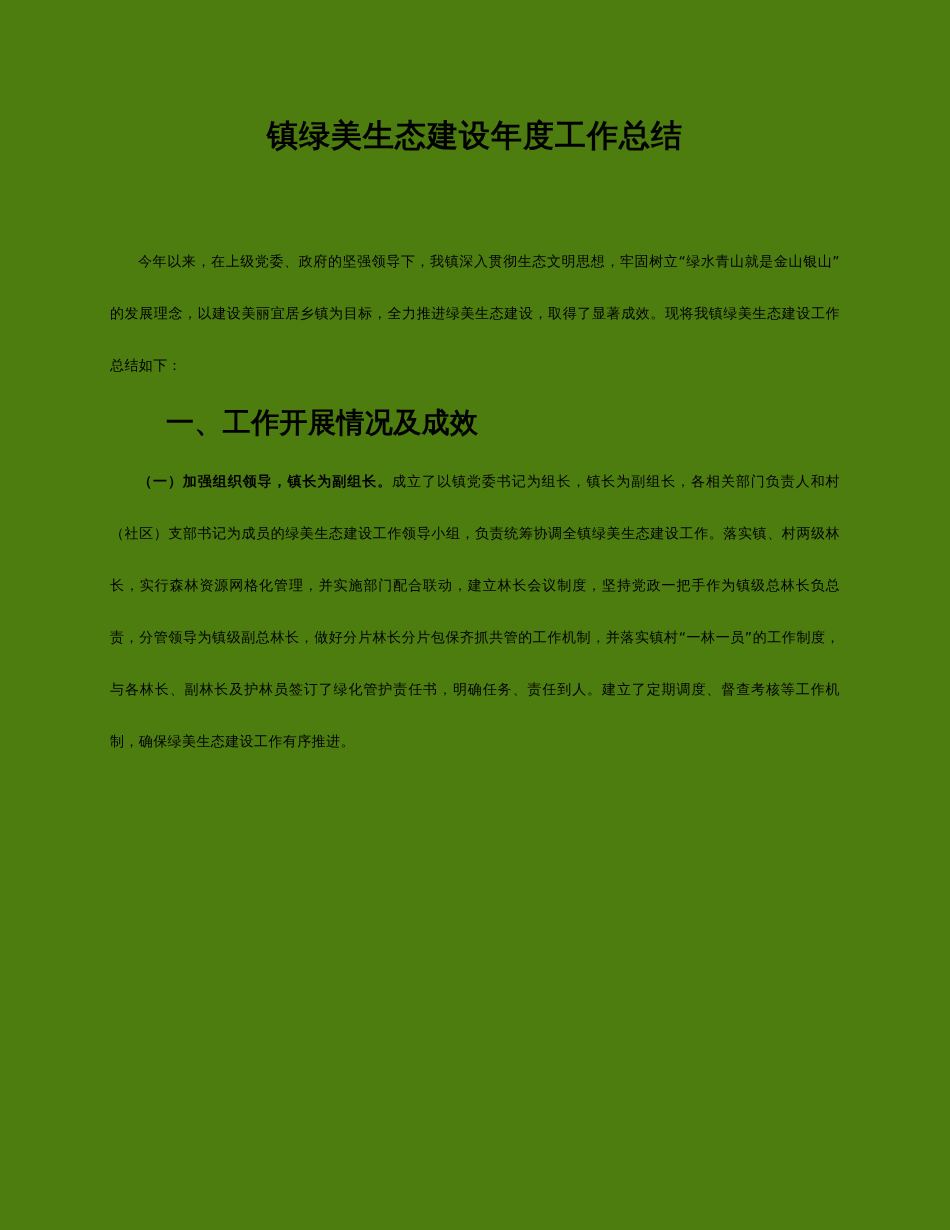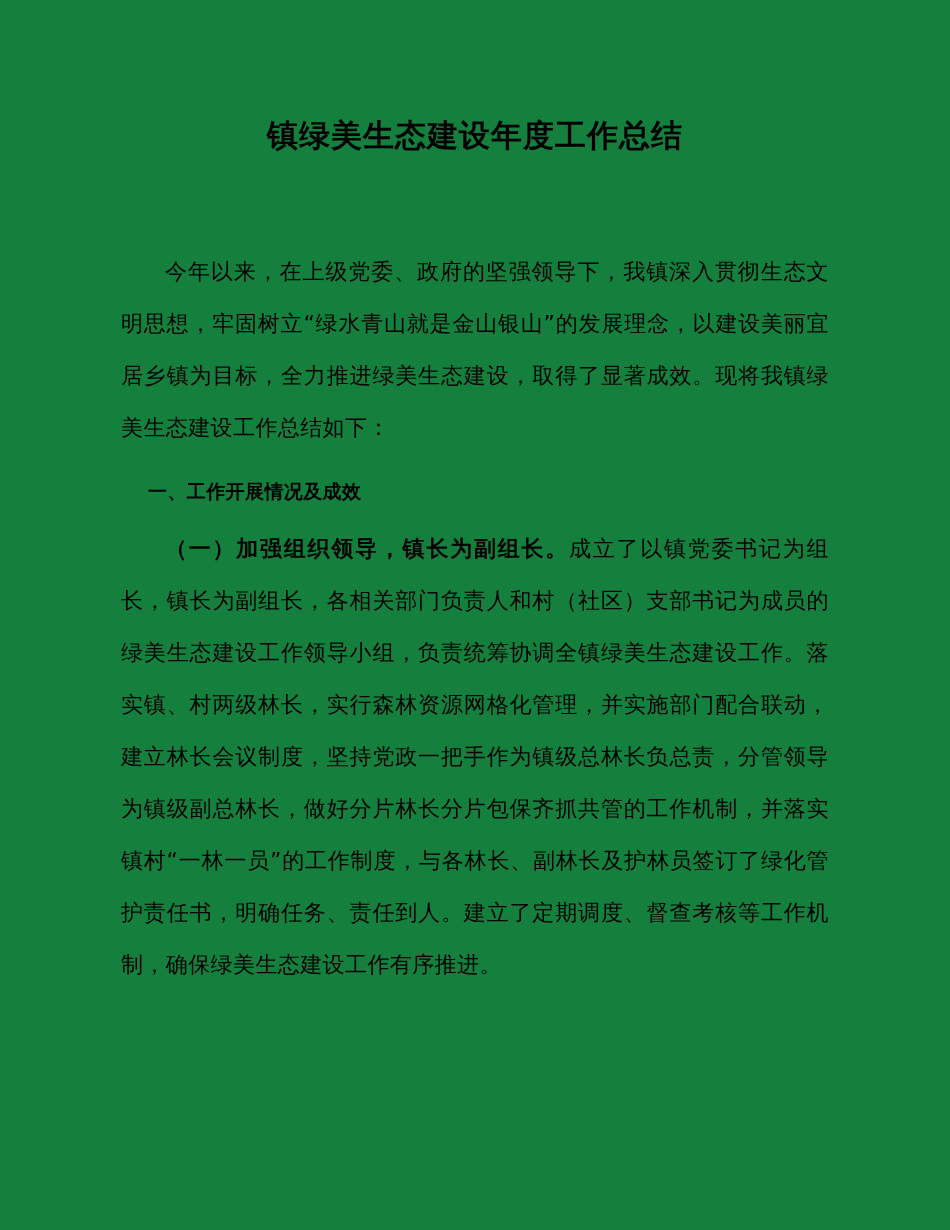--- a/index.html
+++ b/index.html
@@ -9,48 +9,48 @@
     background: #ffffff;
   }
   body {
     font-family: "DejaVu Sans", "Liberation Sans", sans-serif;
     color: #000000;
   }
   .page {
     position: relative;
     width: 950px;
     height: 1230px;
-    background: #15803d;
+    background: #4d7c0f;
     box-sizing: border-box;
     padding: 96px 110px 60px 110px;
     overflow: hidden;
   }
   .doc-title {
     font-size: 31px;
     font-weight: bold;
     text-align: center;
     letter-spacing: 1px;
     margin: 0;
     padding-top: 18px;
     line-height: 1.4;
   }
   .spacer-after-title {
     height: 78px;
   }
   p.body-para {
-    font-size: 22px;
+    font-size: 14px;
     line-height: 52px;
-    margin: 11px;
+    margin: 0;
     text-align: justify;
     text-justify: inter-ideograph;
     text-indent: 2em;
     letter-spacing: 0.4px;
   }
   p.heading-1 {
-    font-size: 19px;
+    font-size: 28px;
     font-weight: bold;
     line-height: 52px;
     margin: 0;
     text-indent: 2em;
     letter-spacing: 0.4px;
   }
   p.body-para + p.heading-1,
   p.heading-1 + p.body-para {
     margin-top: 6px;
   }

